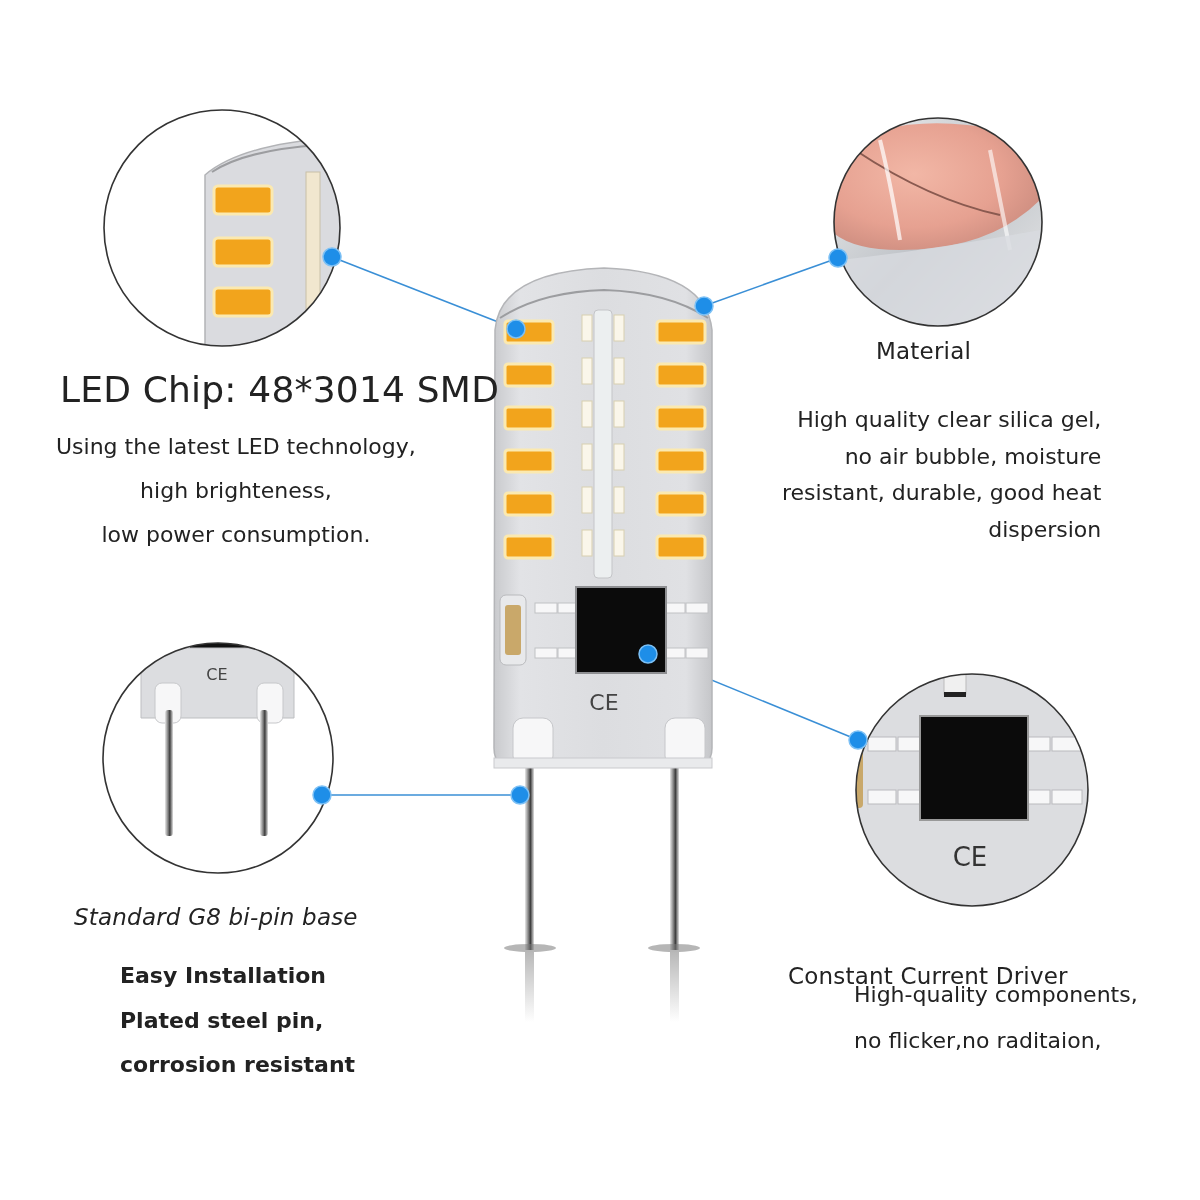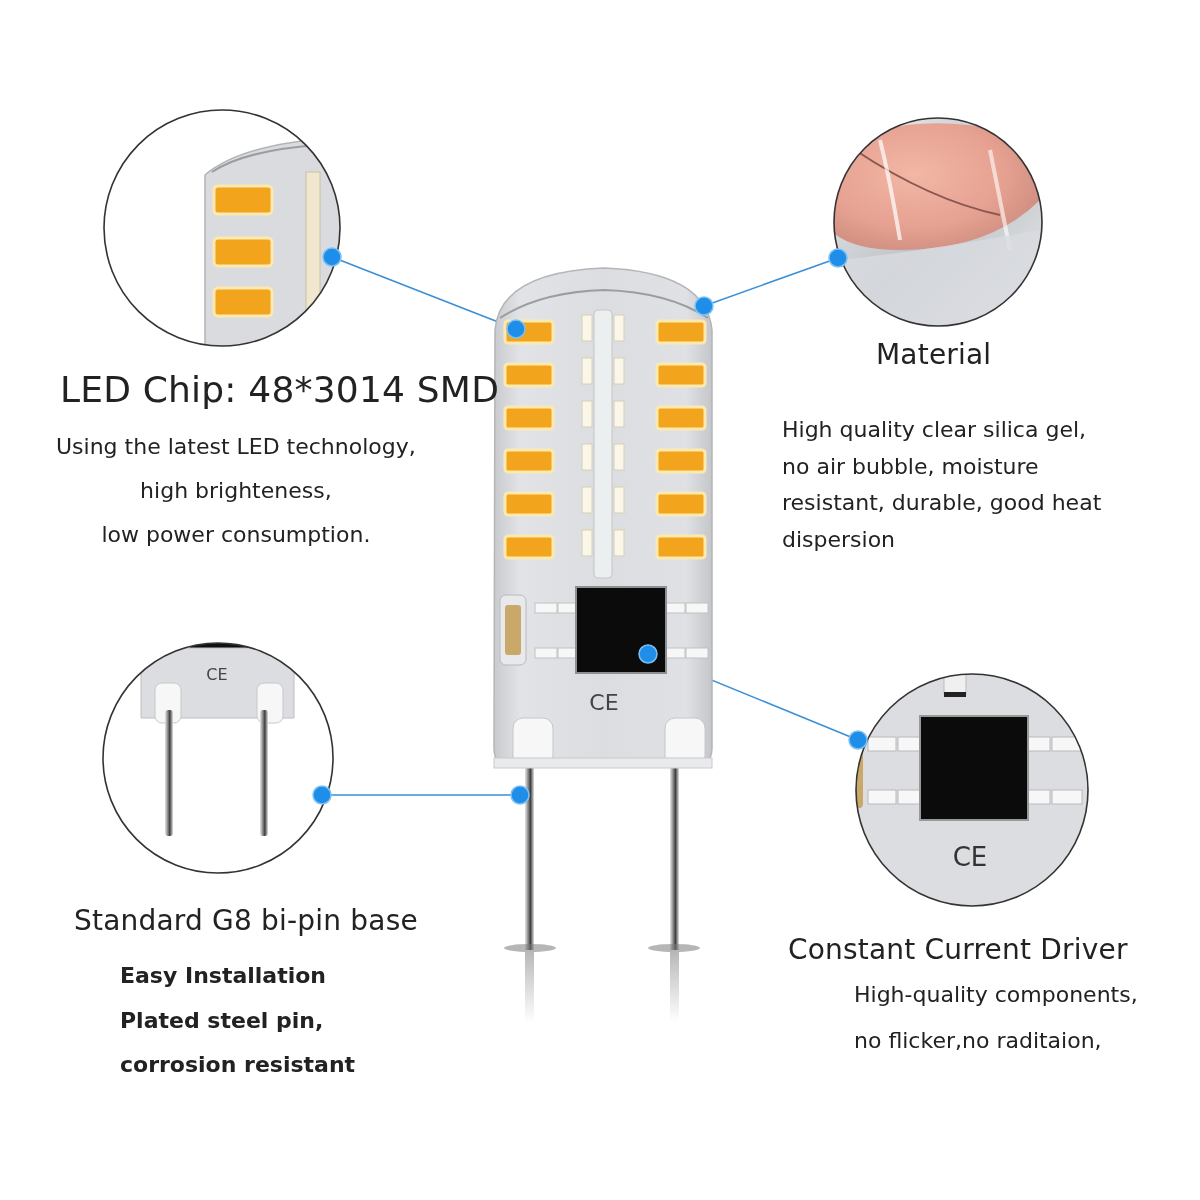--- a/index.html
+++ b/index.html
@@ -1,28 +1,28 @@
 <!DOCTYPE html>
 <html><head>
   <meta charset="utf-8">
   <style>
     html, body { margin: 0; padding: 0; background: #ffffff; }
     body { width: 1200px; height: 1200px; position: relative; overflow: hidden;
            font-family: "DejaVu Sans", sans-serif; color: #1a1a1a; }
     #art { position: absolute; left: 0; top: 0; }
     .txt { position: absolute; white-space: nowrap; }
-    .title { font-size: 28px; color: #222; letter-spacing: 0.2px; }
+    .title { font-size: 23px; color: #222; letter-spacing: 0.2px; }
     .line { font-size: 22px; color: #222; line-height: 44px; }
     #feat-led-title { left: 60px; top: 369px; font-size: 36px; }
     #feat-led-body  { left: 56px; top: 425px; text-align: center; }
     #feat-mat-title { left: 876px; top: 338px; }
-    #feat-mat-body  { left: 782px; top: 412px; line-height: 36.5px; }
-    #feat-base-title { left: 74px; top: 904px; }
+    #feat-mat-body  { left: 782px; top: 402px; line-height: 36.5px; text-align: right; }
+    #feat-base-title { left: 74px; top: 904px; font-style: italic; }
     #feat-base-body  { left: 120px; top: 954px; line-height: 44.5px; font-weight: bold; }
-    #feat-drv-title { left: 788px; top: 933px; }
+    #feat-drv-title { left: 788px; top: 963px; }
     #feat-drv-body  { left: 810px; top: 972px; line-height: 45.5px; margin-left: 44px; }
   </style>
 </head>
 <body>
 
 <svg id="art" width="1200" height="1200" viewBox="0 0 1200 1200">
   <defs>
     <linearGradient id="bodyGrad" x1="0" x2="1" y1="0" y2="0">
       <stop offset="0" stop-color="#c9cacd"></stop>
       <stop offset="0.12" stop-color="#e2e3e6"></stop>

